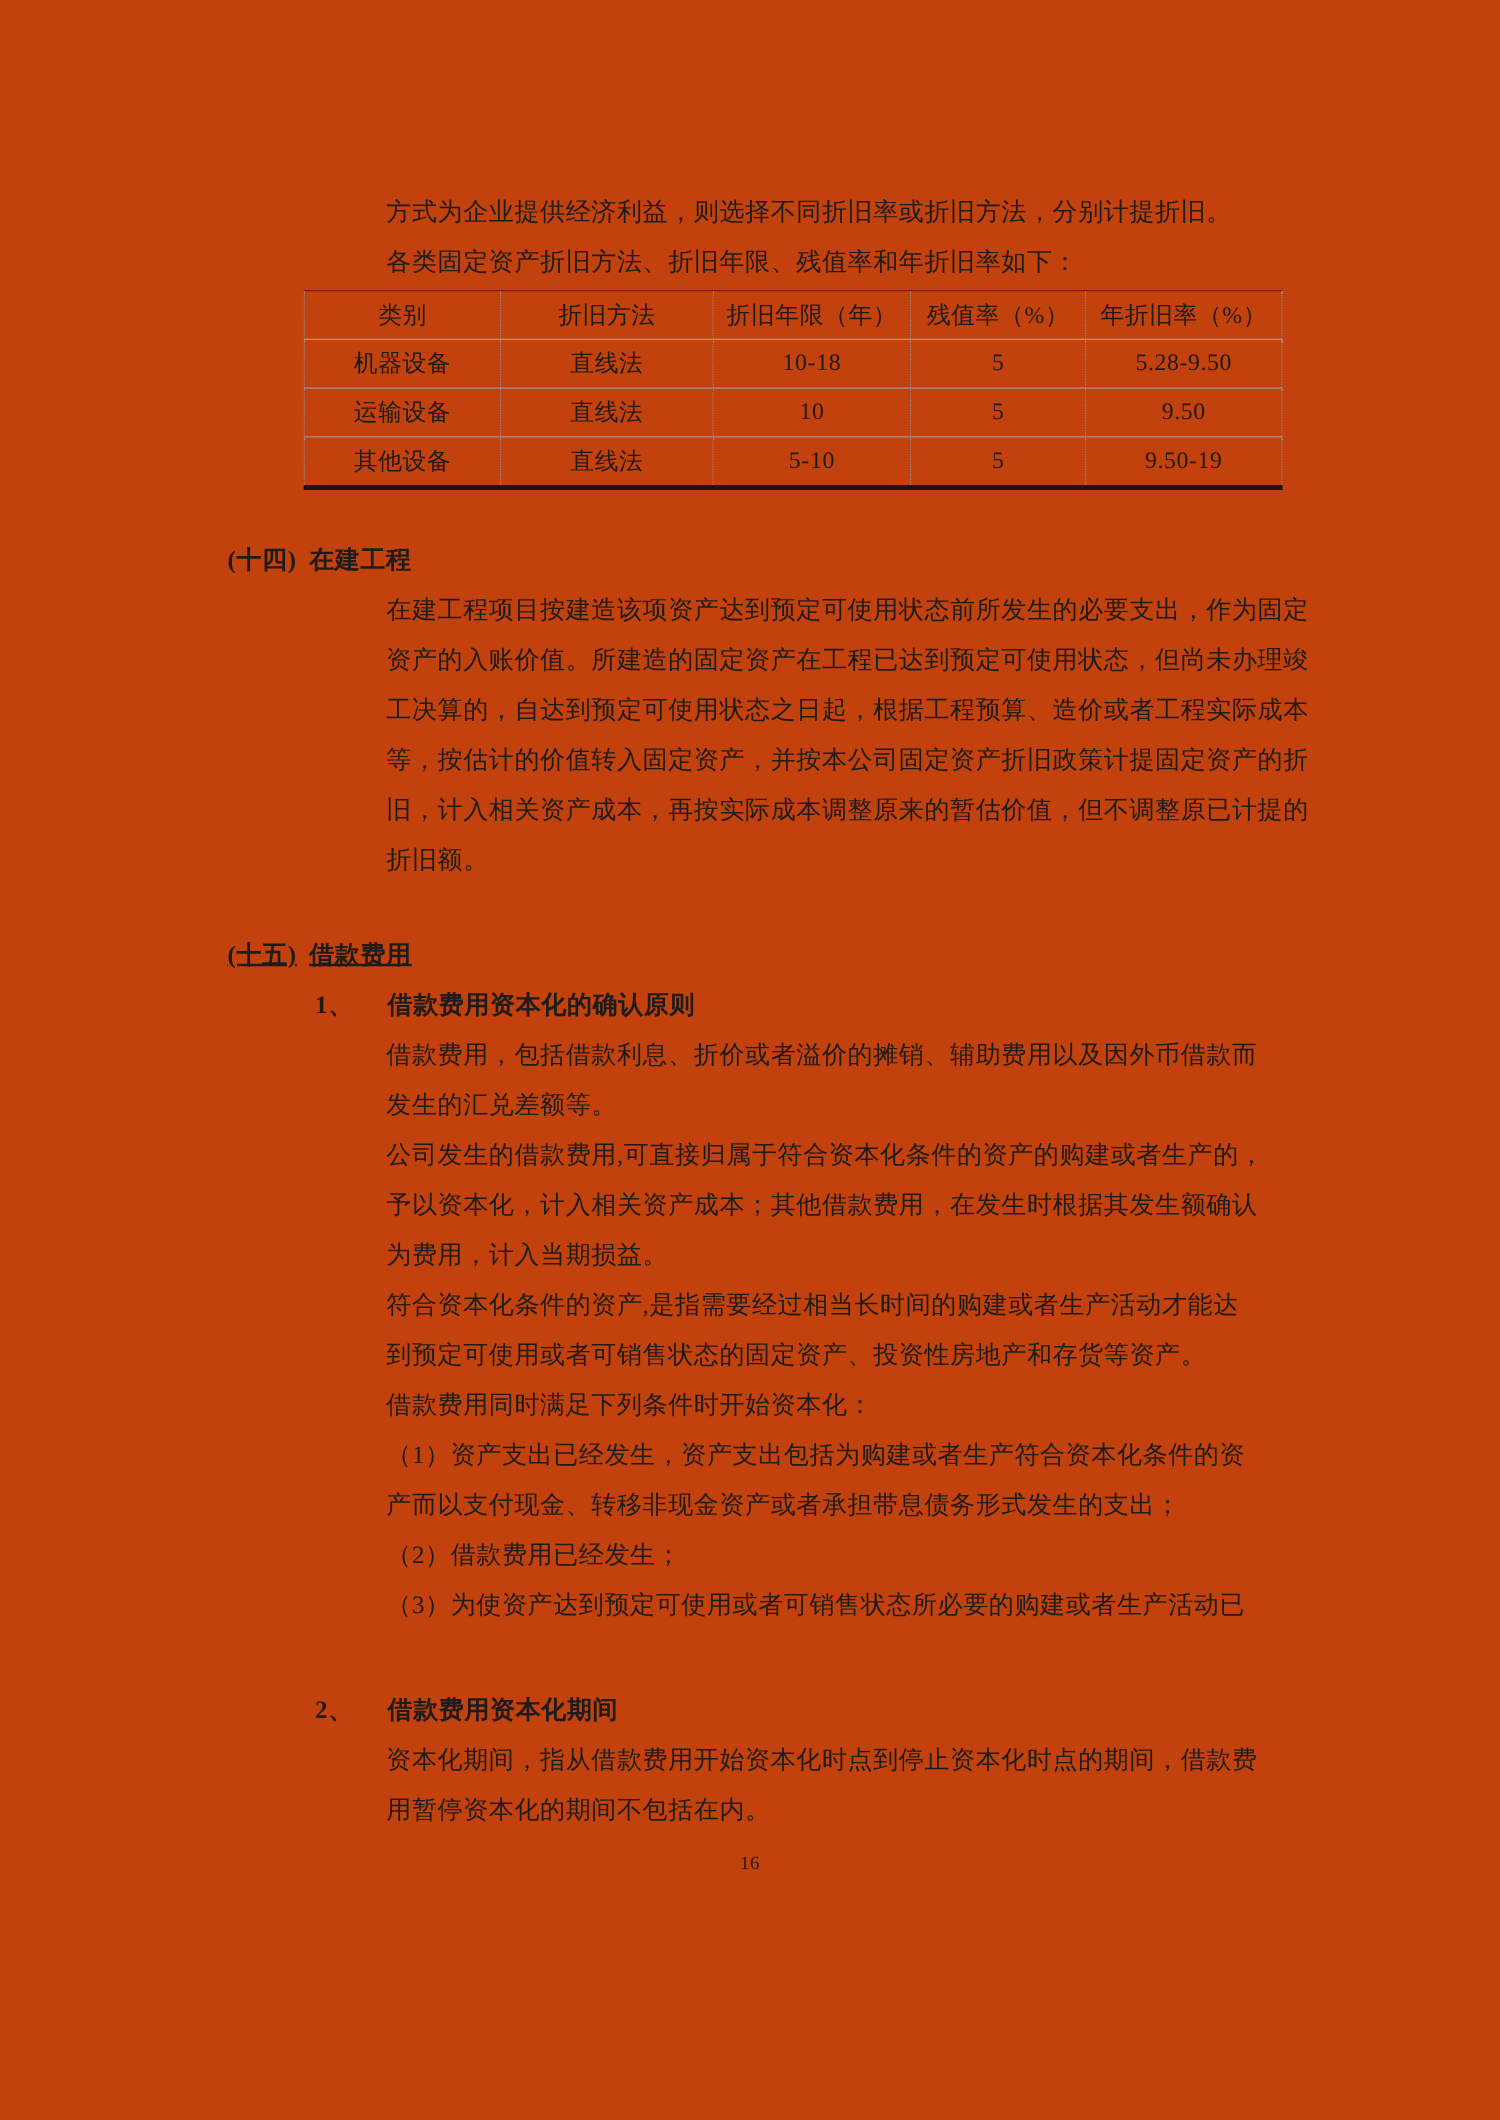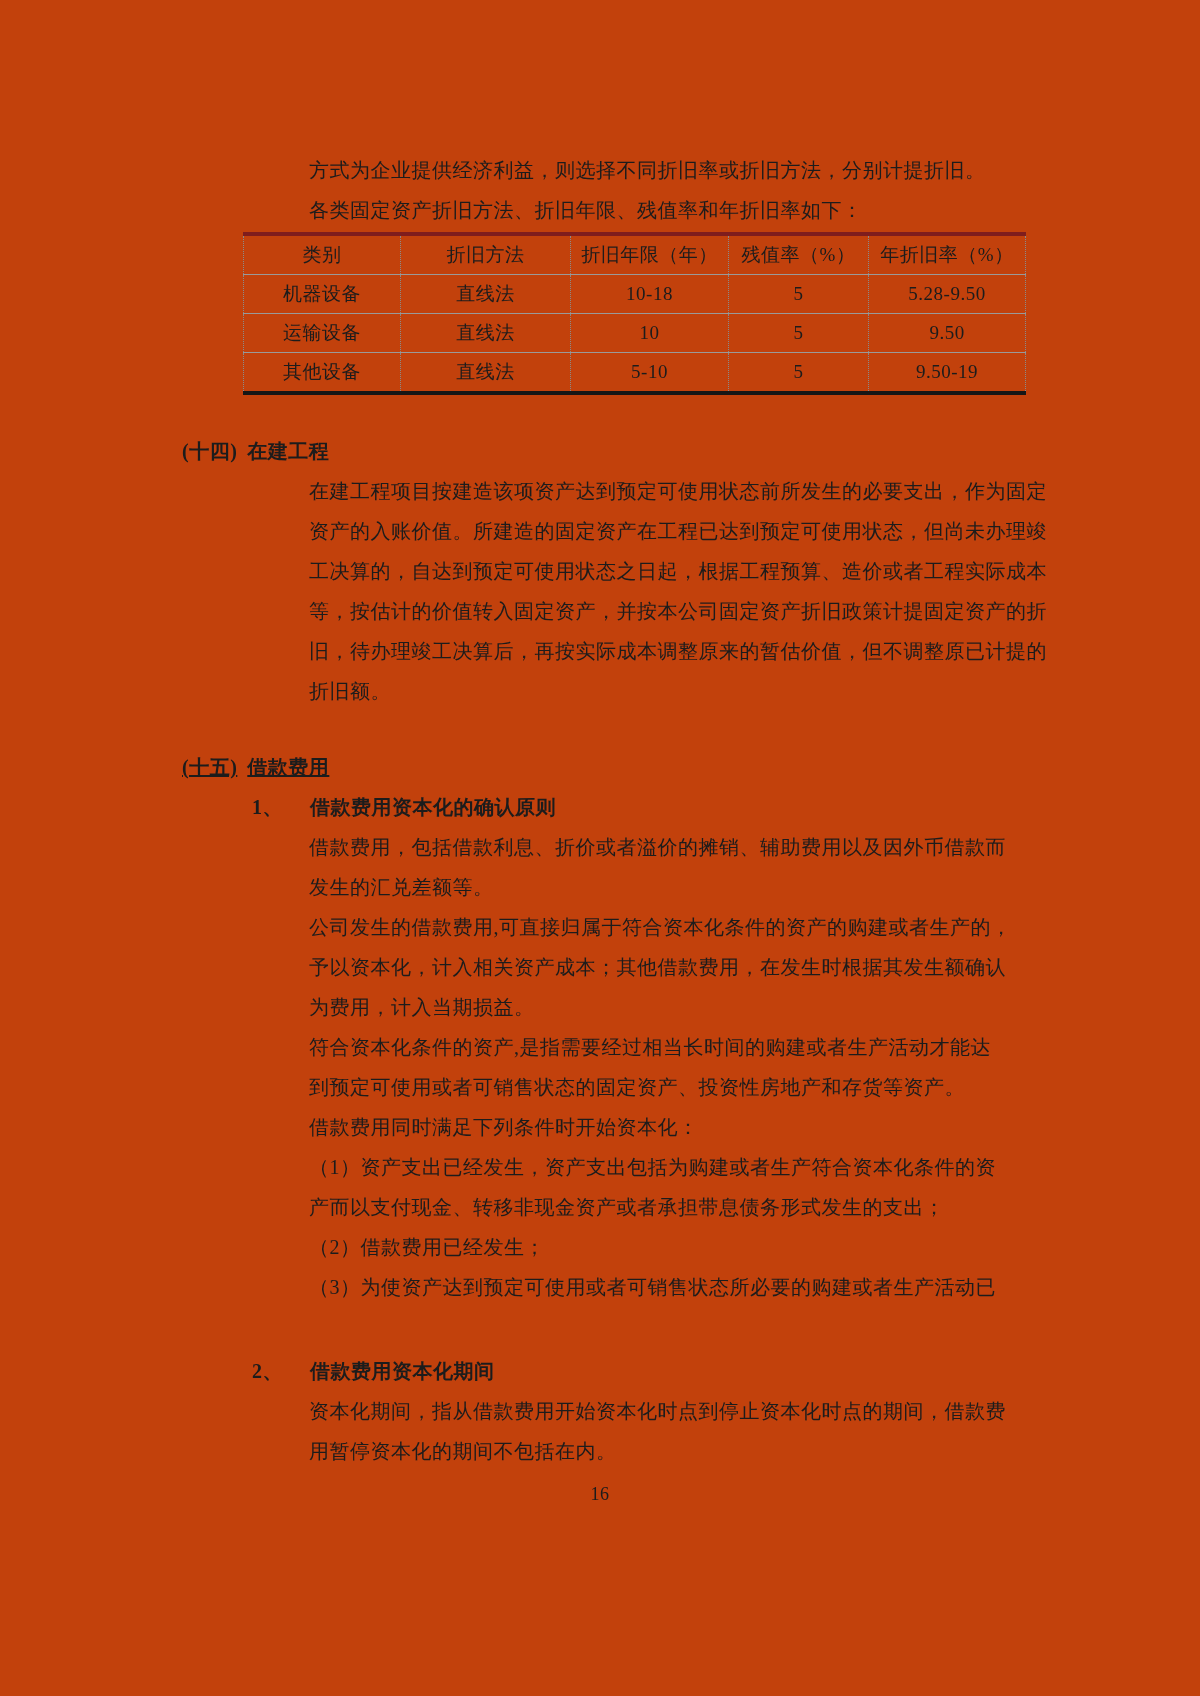--- a/index.html
+++ b/index.html
@@ -21,21 +21,21 @@
   }
   .intro { padding-top: 150px; margin-left: 309px; }
 
   
   .dep-table {
     margin-left: 243px;
     margin-top: 2px;
     width: 782px;
     border-collapse: collapse;
     table-layout: fixed;
-    border-top: 4px solid #7f1d1d;
+    border-top: 1px solid #7f1d1d;
     border-bottom: 4px solid #161616;
   }
   .dep-table th, .dep-table td {
     height: 38px;
     text-align: center;
     vertical-align: middle;
     font-weight: normal;
     font-size: 19px;
     letter-spacing: 0.5px;
     border-left: 1px dotted #8a8a8a;
@@ -53,21 +53,21 @@
   .sec-head-14 { margin-top: 36px; }
   .sec-head-15 { margin-top: 36px; text-decoration: underline; }
   .body-par { margin-left: 309px; }
   .sub-head { margin-left: 252px; font-weight: bold; }
   .sub-num { display: inline-block; width: 58px; }
   .sub-head-2 { margin-top: 44px; }
 
   .page-number {
     margin-top: 8px;
     text-align: center;
-    font-size: 18px;
+    font-size: 15px;
     letter-spacing: 0.5px;
     height: 30px;
     line-height: 30px;
   }
 </style>
 </head>
 <body>
 
 <div class="page">
 
@@ -118,21 +118,21 @@
 
   <div>
     <div class="line sec-head sec-head-14">
       <span class="sec-label">(十四)</span><span class="sec-title">在建工程</span>
     </div>
     <div class="body-par">
       <div class="line">在建工程项目按建造该项资产达到预定可使用状态前所发生的必要支出，作为固定</div>
       <div class="line">资产的入账价值。所建造的固定资产在工程已达到预定可使用状态，但尚未办理竣</div>
       <div class="line">工决算的，自达到预定可使用状态之日起，根据工程预算、造价或者工程实际成本</div>
       <div class="line">等，按估计的价值转入固定资产，并按本公司固定资产折旧政策计提固定资产的折</div>
-      <div class="line">旧，待办理竣工决算后，再按实际成本调整原来的暂估价值，但不调整原已计提的</div>
+      <div class="line">旧，计入相关资产成本，再按实际成本调整原来的暂估价值，但不调整原已计提的</div>
       <div class="line">折旧额。</div>
     </div>
   </div>
 
   <div>
     <div class="line sec-head sec-head-15">
       <span class="sec-label">(十五)</span><span class="sec-title">借款费用</span>
     </div>
 
     <div>

